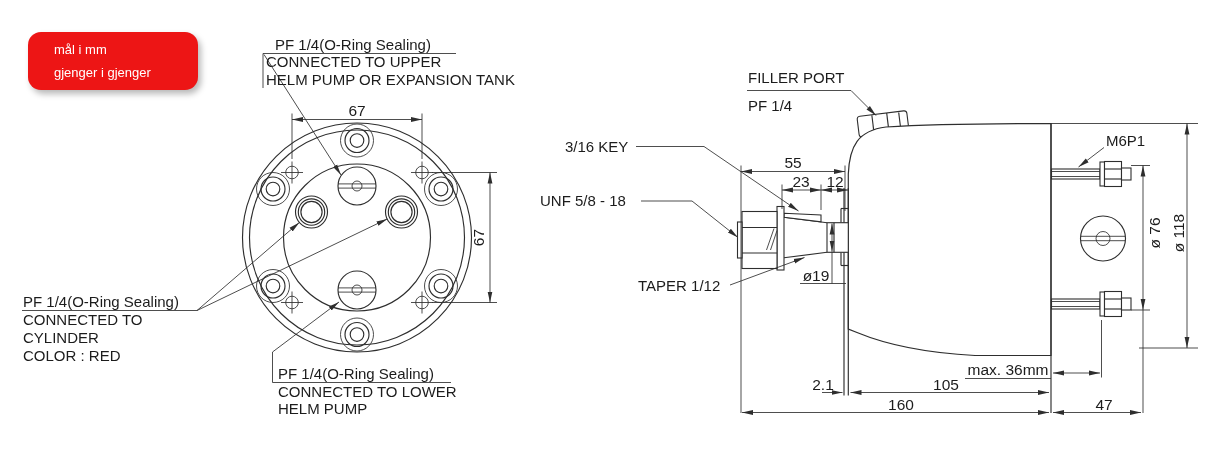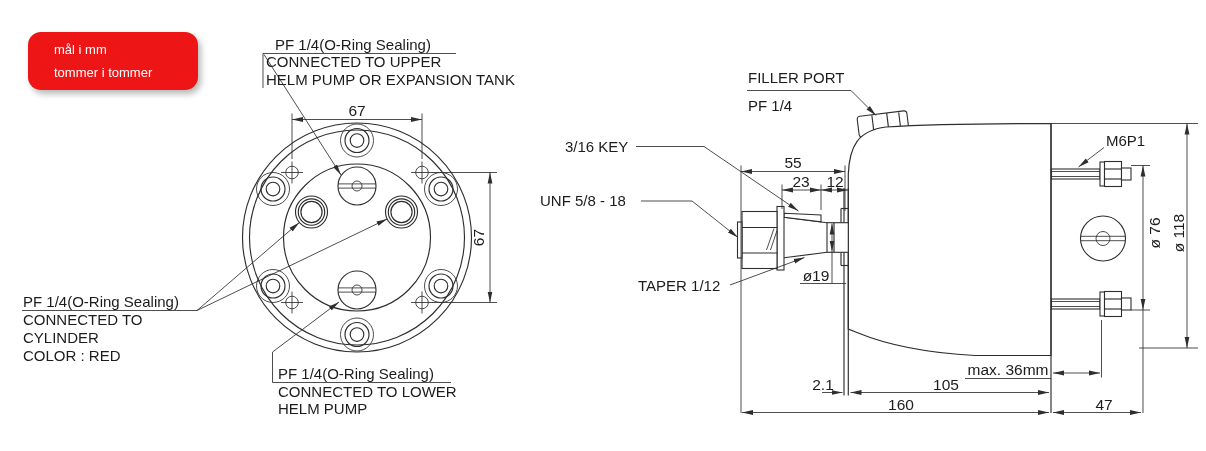--- a/index.html
+++ b/index.html
@@ -23,21 +23,21 @@
          display:flex;flex-direction:column;justify-content:center;
          padding-left:26px;box-sizing:border-box;font-size:13px;line-height:23px;}
 </style>
 </head>
 <body>
 
 <div id="stage">
 
   <div class="badge">
     <span>mål i mm</span>
-    <span>tommer i tommer</span>
+    <span>gjenger i gjenger</span>
   </div>
 
   <svg id="drawing" width="1206" height="451" viewBox="0 0 1206 451">
     <defs>
       <marker id="ah" markerUnits="userSpaceOnUse" markerWidth="12" markerHeight="7" refX="11" refY="3" orient="auto-start-reverse">
         <path d="M0,0.6 L11,3 L0,5.4 Z" fill="#2e2e2e"></path>
       </marker>
     </defs>
 
     <g>

